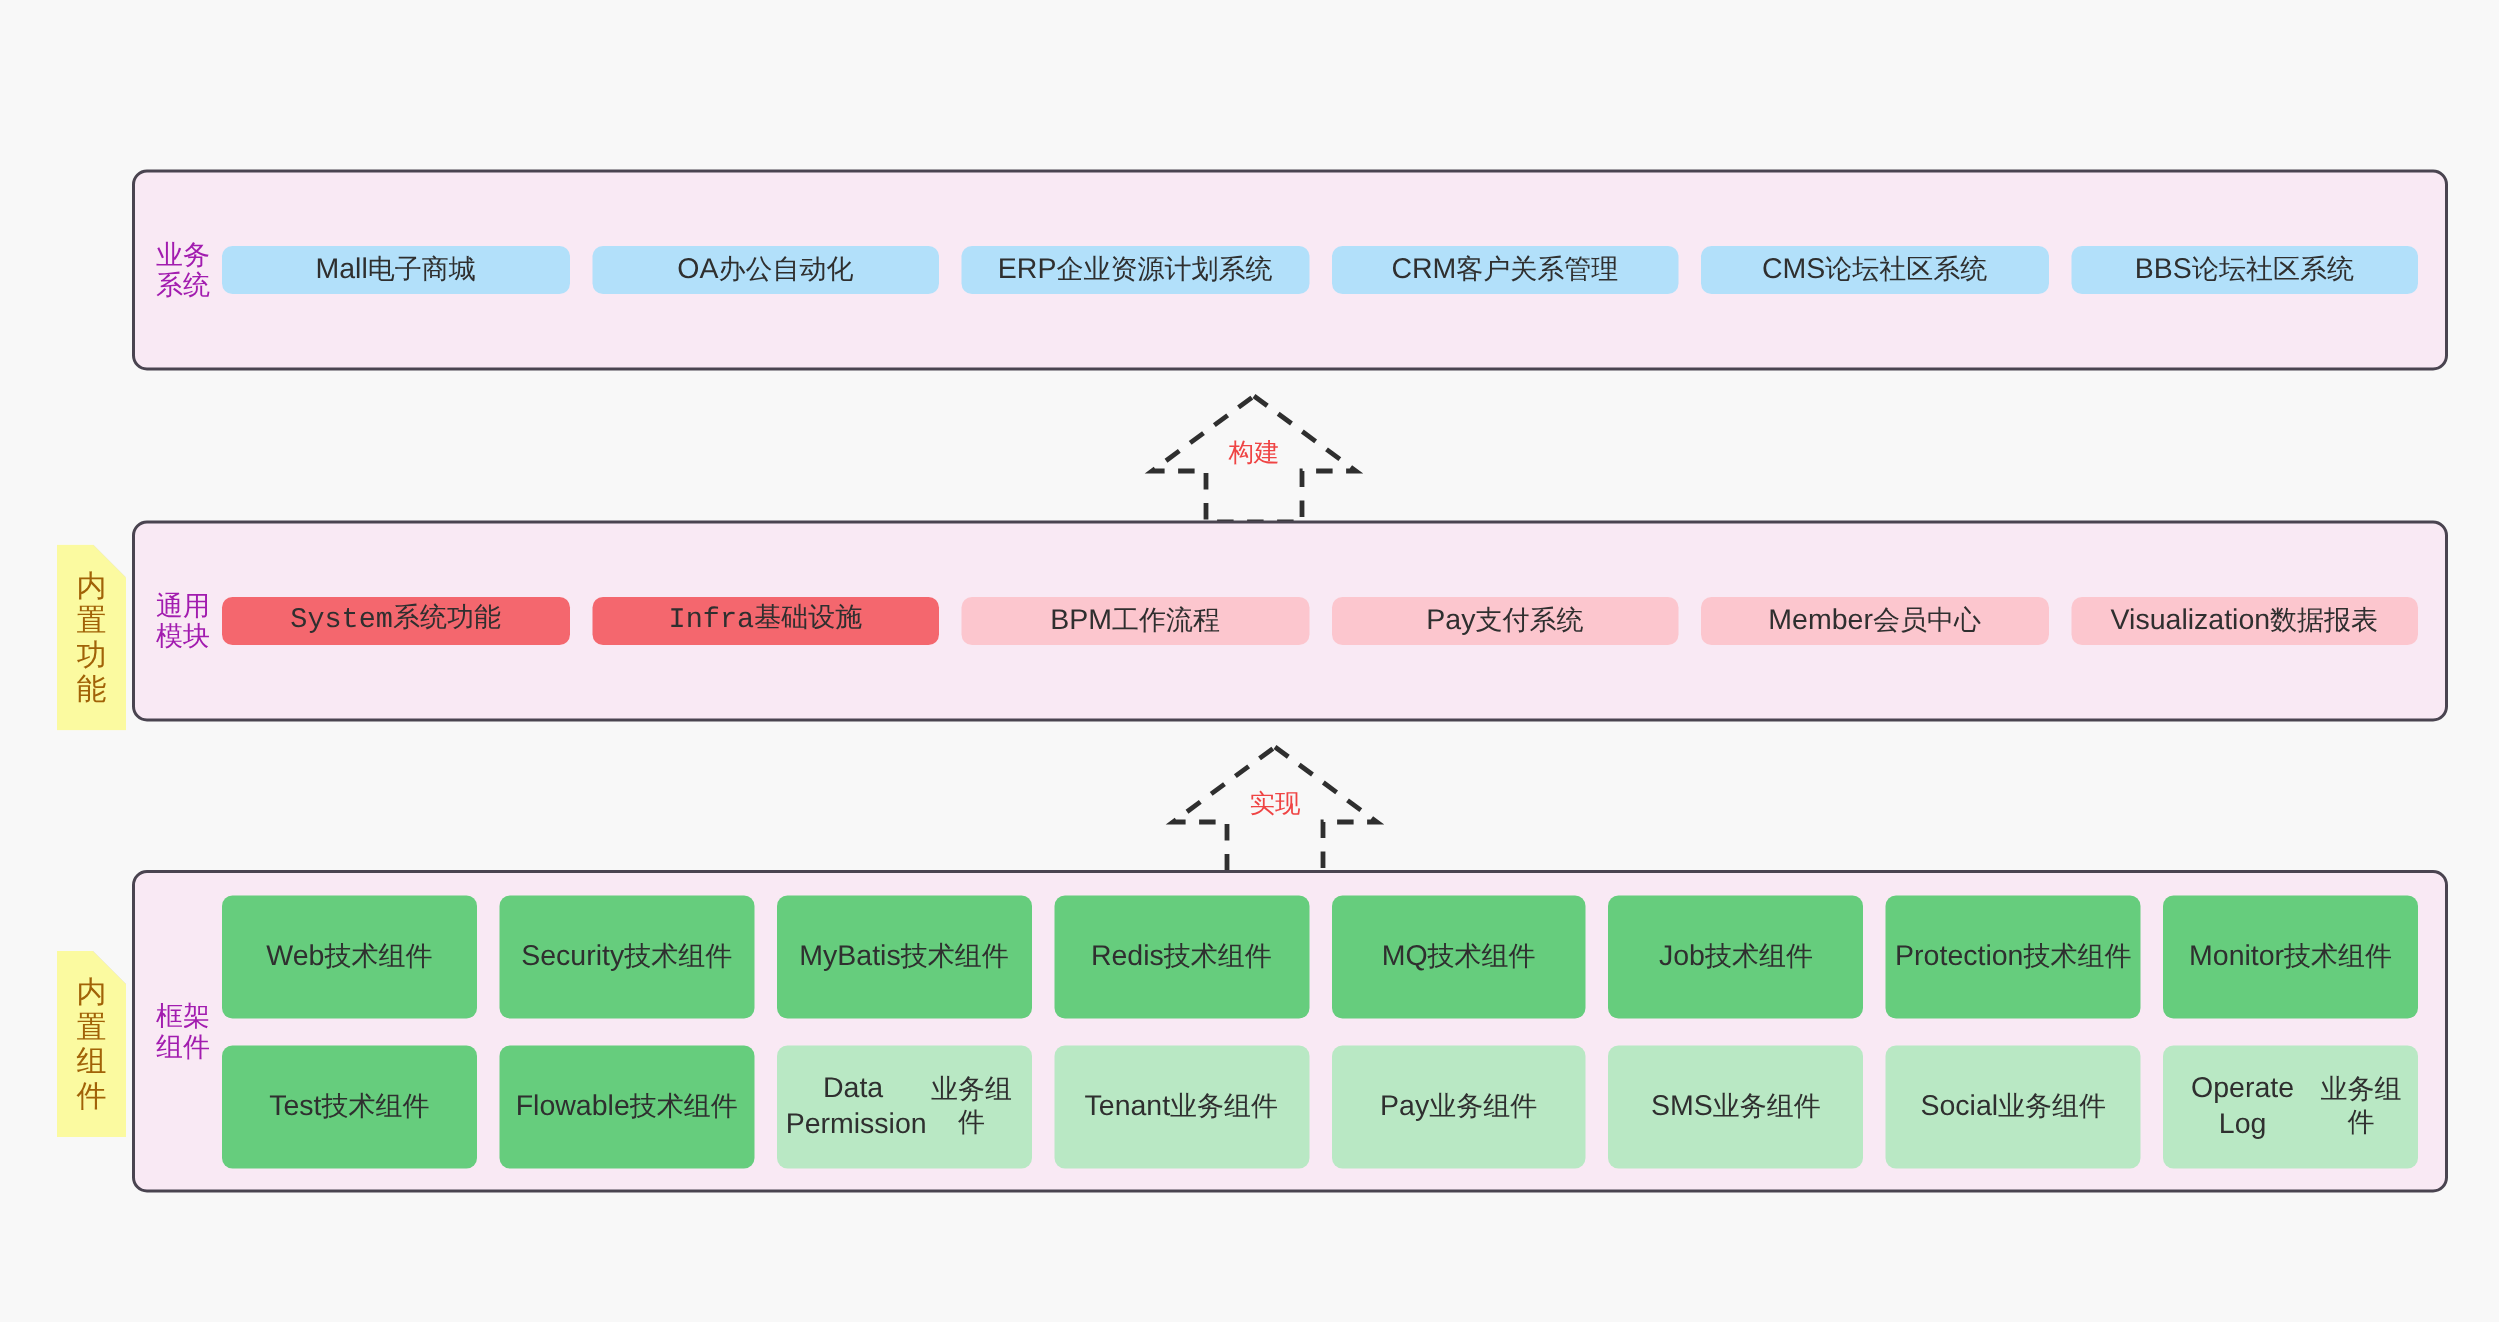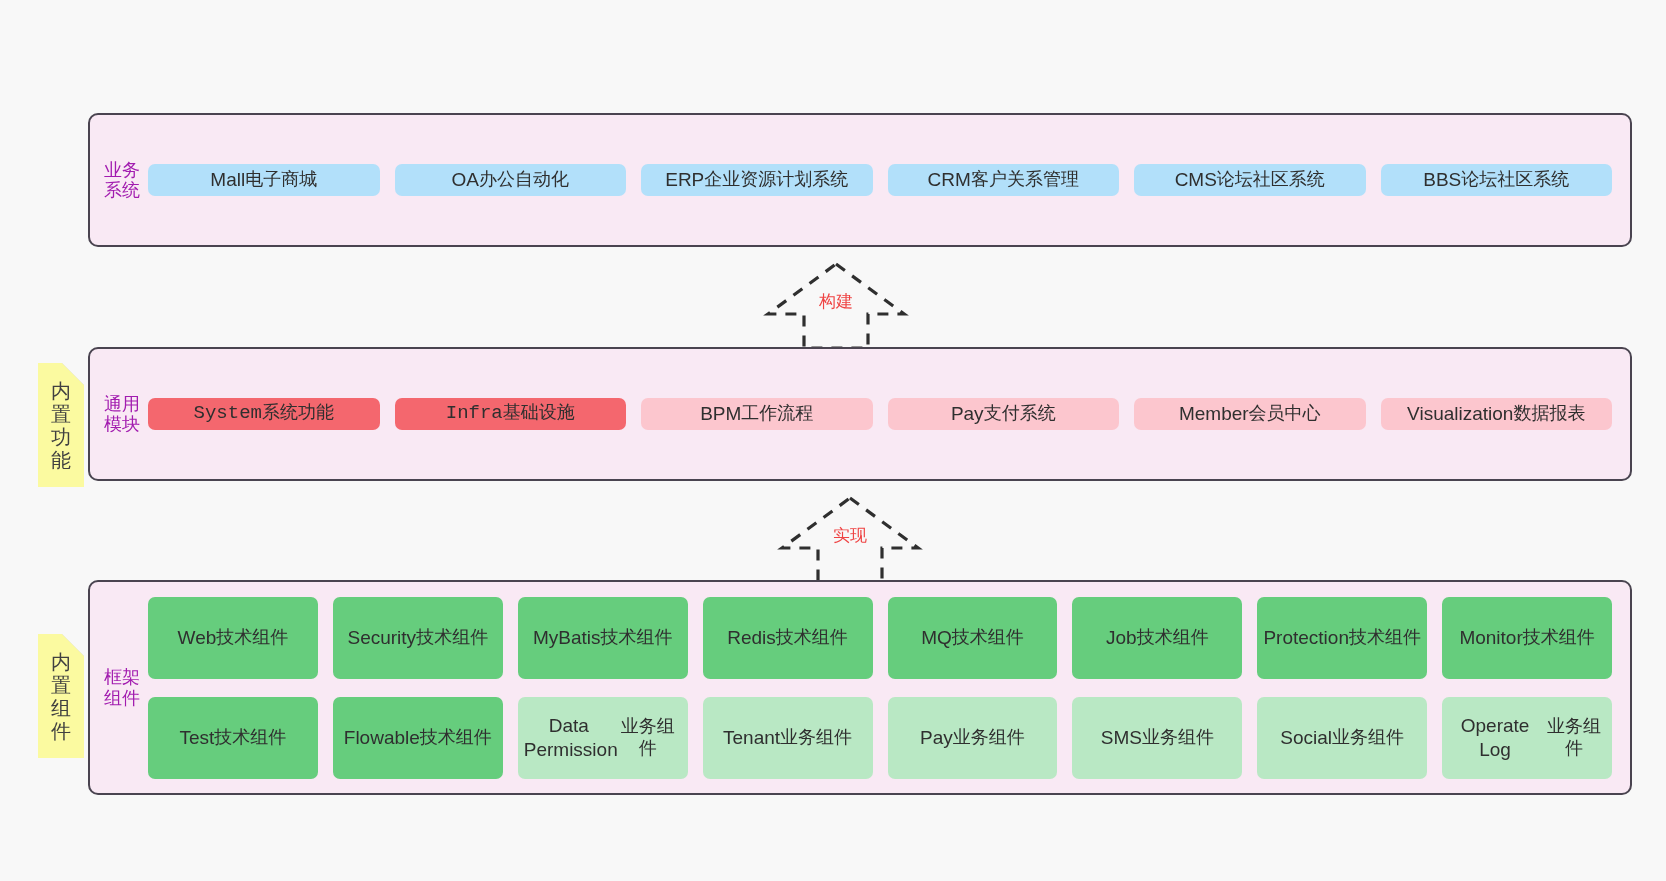--- a/index.html
+++ b/index.html
@@ -97,21 +97,21 @@
   
   .sticky {
     position: absolute;
     background: #fbfaa0;
     box-sizing: border-box;
     display: flex;
     align-items: center;
     justify-content: center;
     font-size: 20px;
     line-height: 1.16;
-    color: #404040;
+    color: #a16207;
     text-align: center;
     word-break: break-all;
     width: 46px;
     padding: 6px 4px 4px 4px;
     
     clip-path: polygon(0 0, calc(100% - 22px) 0, 100% 22px, 100% 100%, 0 100%);
   }
   .sticky-fold {
     position: absolute;
     top: 0;

